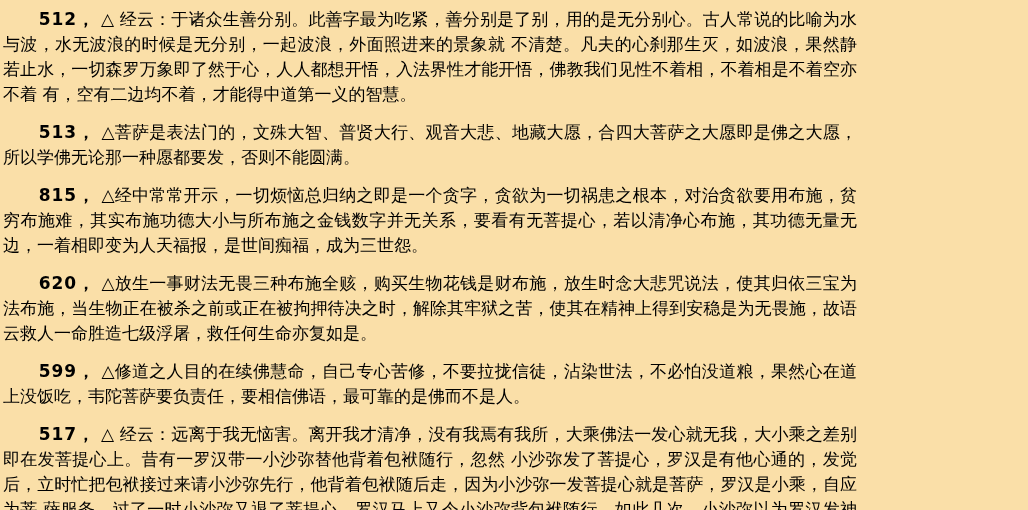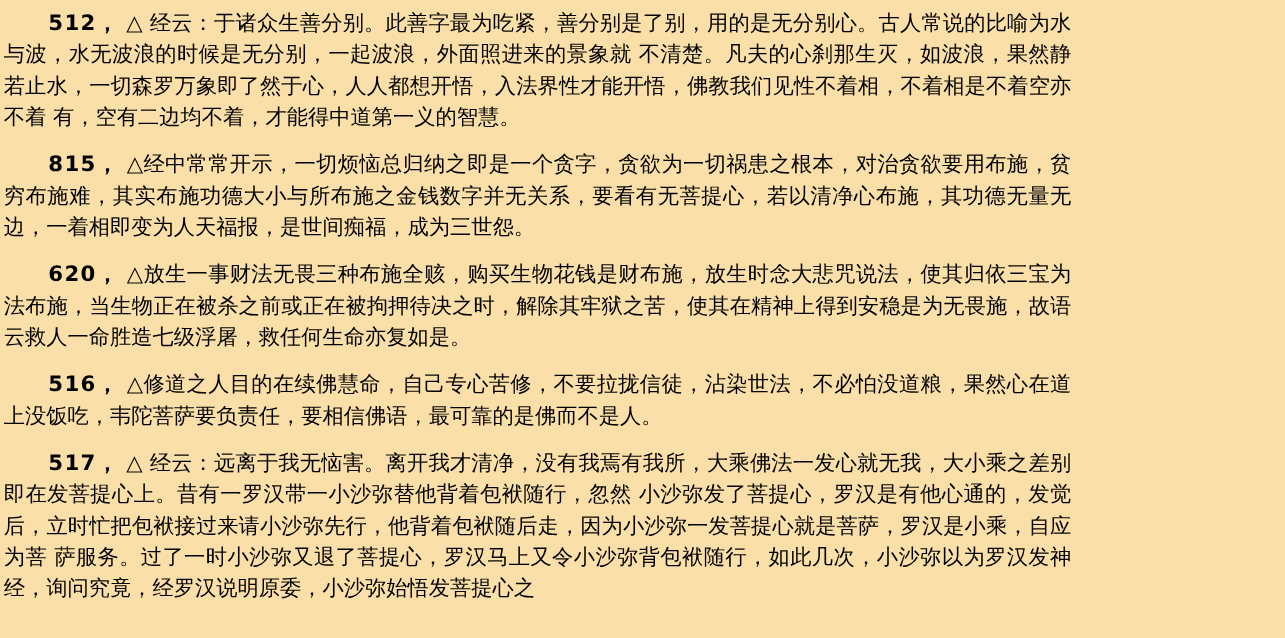--- a/index.html
+++ b/index.html
@@ -34,17 +34,18 @@
   .para-number {
     font-weight: bold;
     letter-spacing: 1px;
   }
 </style>
 </head>
 <body style="background: rgb(250, 223, 168);">
 
 <div class="page" style="color: rgb(0, 0, 0);">
   <p class="para"><span class="para-number">512，</span> <span>△ 经云：于诸众生善分别。此善字最为吃紧，善分别是了别，用的是无分别心。古人常说的比喻为水与波，水无波浪的时候是无分别，一起波浪，外面照进来的景象就 不清楚。凡夫的心刹那生灭，如波浪，果然静若止水，一切森罗万象即了然于心，人人都想开悟，入法界性才能开悟，佛教我们见性不着相，不着相是不着空亦不着 有，空有二边均不着，才能得中道第一义的智慧。</span></p>
+  <p class="para"><span class="para-number">513，</span> <span>△菩萨是表法门的，文殊大智、普贤大行、观音大悲、地藏大愿，合四大菩萨之大愿即是佛之大愿，所以学佛无论那一种愿都要发，否则不能圆满。</span></p>
   <p class="para"><span class="para-number">815，</span> <span>△经中常常开示，一切烦恼总归纳之即是一个贪字，贪欲为一切祸患之根本，对治贪欲要用布施，贫穷布施难，其实布施功德大小与所布施之金钱数字并无关系，要看有无菩提心，若以清净心布施，其功德无量无边，一着相即变为人天福报，是世间痴福，成为三世怨。</span></p>
   <p class="para"><span class="para-number">620，</span> <span>△放生一事财法无畏三种布施全赅，购买生物花钱是财布施，放生时念大悲咒说法，使其归依三宝为法布施，当生物正在被杀之前或正在被拘押待决之时，解除其牢狱之苦，使其在精神上得到安稳是为无畏施，故语云救人一命胜造七级浮屠，救任何生命亦复如是。</span></p>
-  <p class="para"><span class="para-number">516，</span> <span>△修道之人目的在续佛慧命，自己专心苦修，不要拉拢信徒，沾染世法，不必怕没道粮，果然心在道上没饭吃，韦陀菩萨要负责任，要相信佛语，最可靠的是佛而不是人。</span></p>
+  <p class="para"><span class="para-number">599，</span> <span>△修道之人目的在续佛慧命，自己专心苦修，不要拉拢信徒，沾染世法，不必怕没道粮，果然心在道上没饭吃，韦陀菩萨要负责任，要相信佛语，最可靠的是佛而不是人。</span></p>
   <p class="para"><span class="para-number">517，</span> <span>△ 经云：远离于我无恼害。离开我才清净，没有我焉有我所，大乘佛法一发心就无我，大小乘之差别即在发菩提心上。昔有一罗汉带一小沙弥替他背着包袱随行，忽然 小沙弥发了菩提心，罗汉是有他心通的，发觉后，立时忙把包袱接过来请小沙弥先行，他背着包袱随后走，因为小沙弥一发菩提心就是菩萨，罗汉是小乘，自应为菩 萨服务。过了一时小沙弥又退了菩提心，罗汉马上又令小沙弥背包袱随行，如此几次，小沙弥以为罗汉发神经，询问究竟，经罗汉说明原委，小沙弥始悟发菩提心之</span></p>
 </div>
 
 </body></html>

